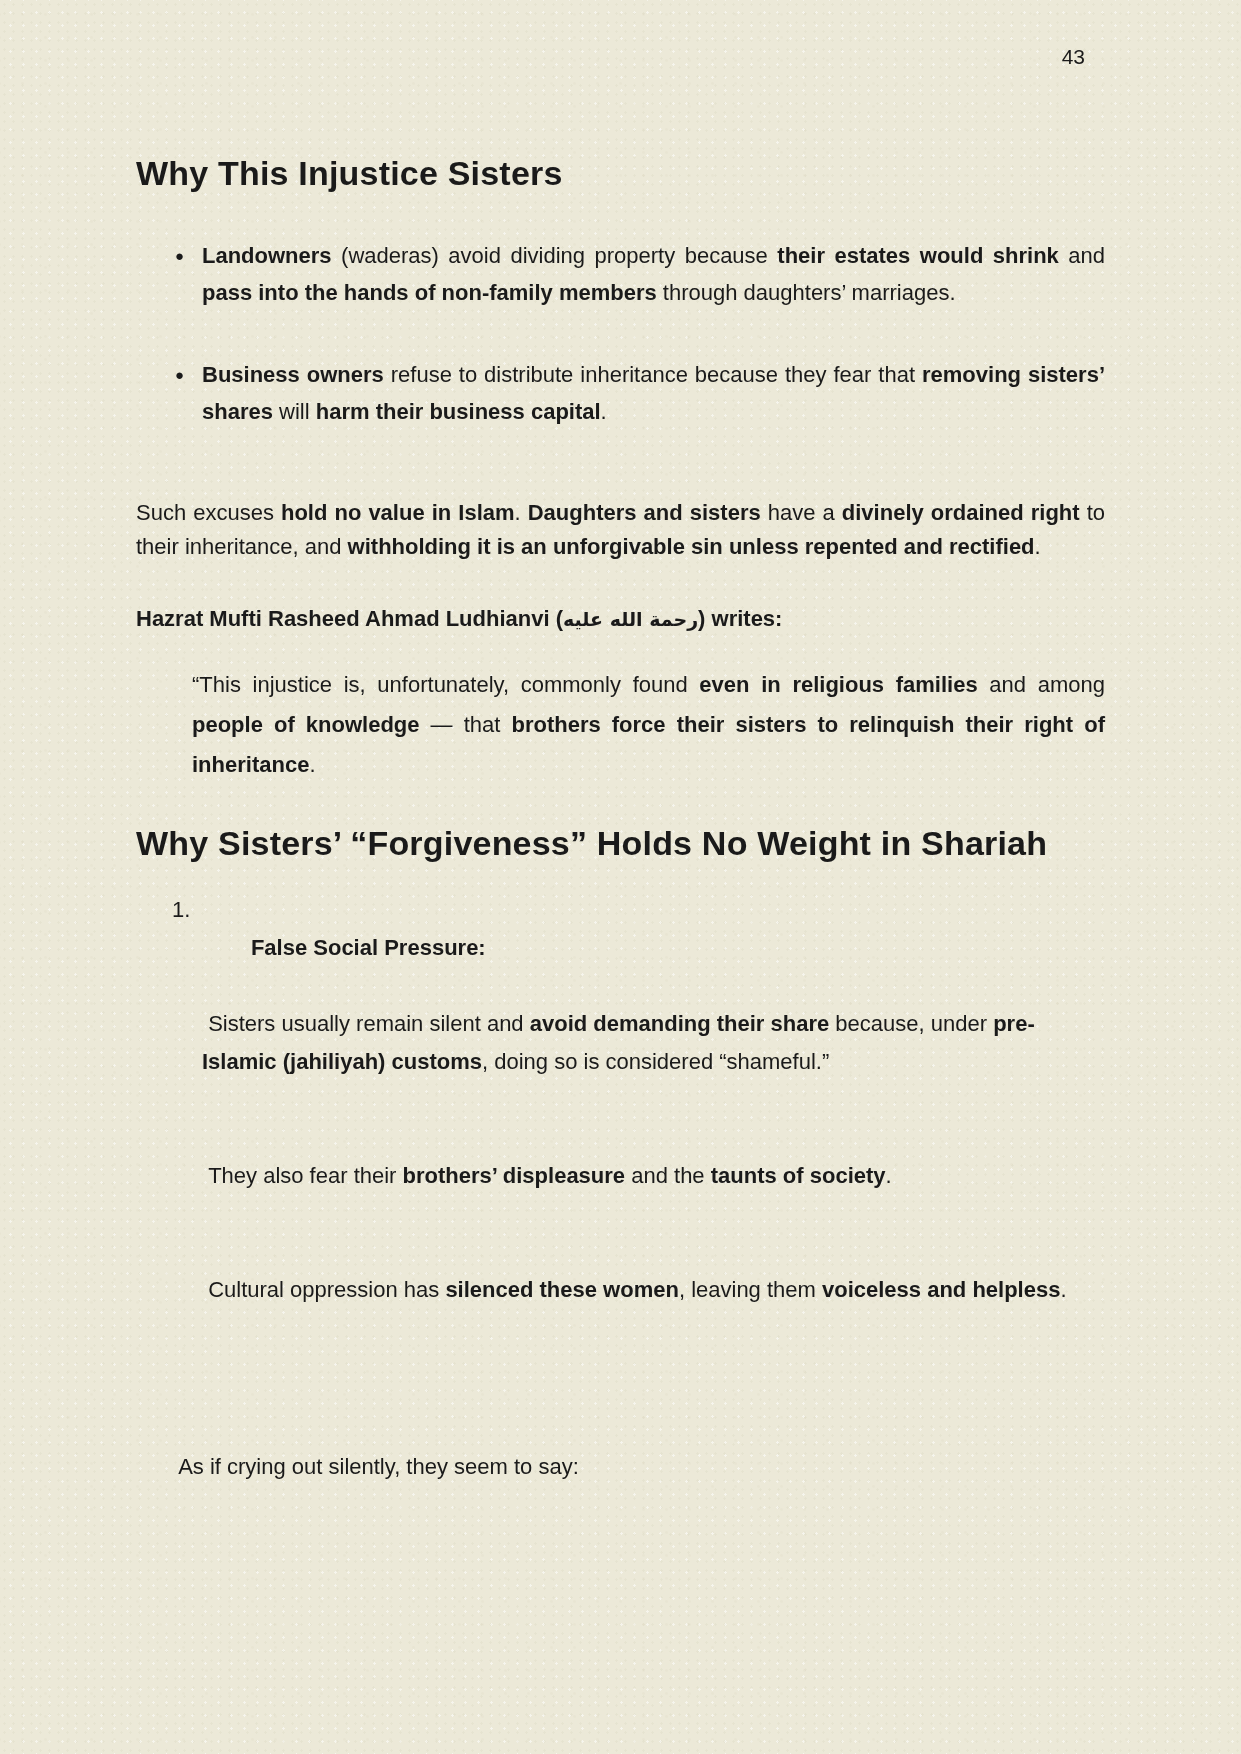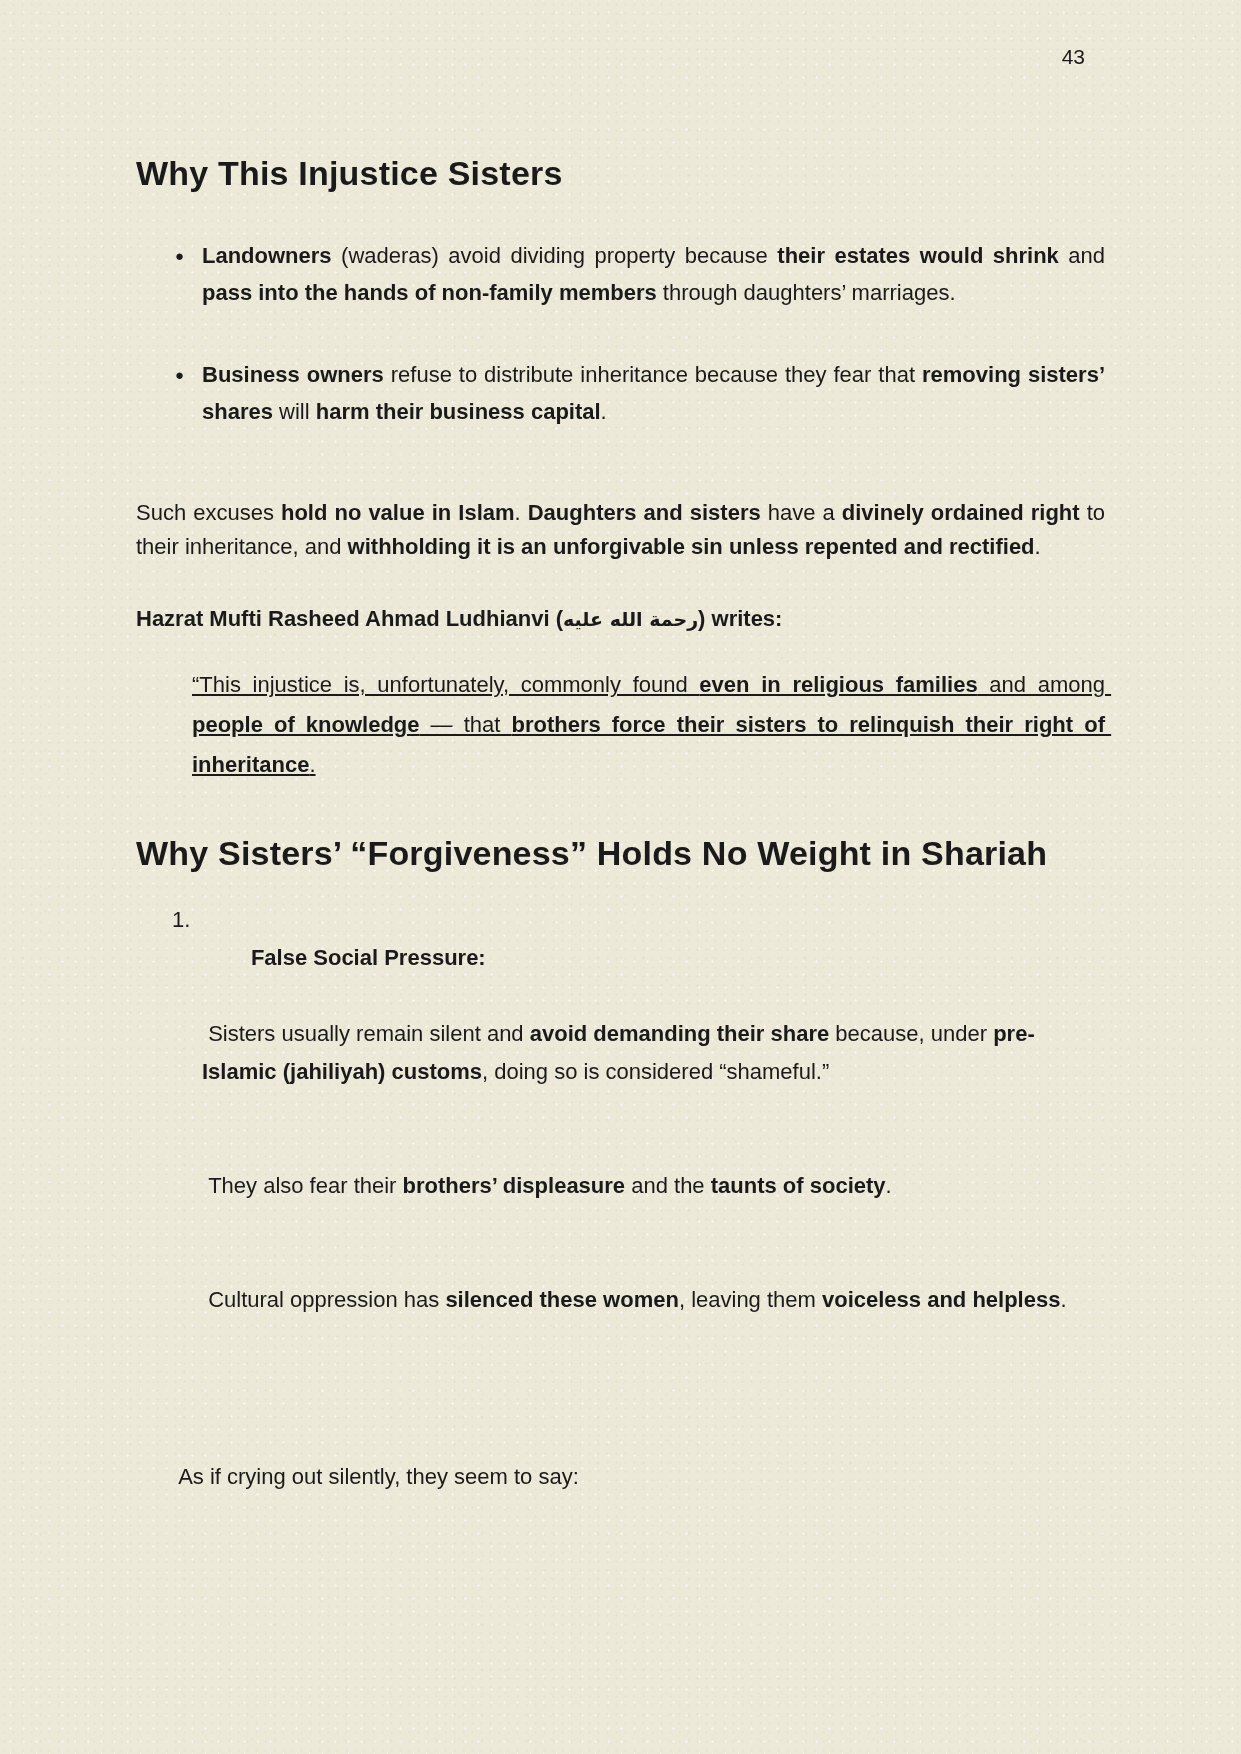--- a/index.html
+++ b/index.html
@@ -39,21 +39,21 @@
     width: 969px;
   }
   .h1 {
     margin: 153px 0 0 0;
     font-size: 34px;
     font-weight: bold;
     line-height: 40px;
     letter-spacing: 0.2px;
   }
   .h2 {
-    margin: 43px 0 0 0;
+    margin: 33px 0 0 0;
     font-size: 34px;
     font-weight: bold;
     line-height: 50px;
     text-align: justify;
     letter-spacing: 0.2px;
   }
   .body-text {
     font-size: 22px;
     line-height: 34px;
     white-space: pre-wrap;
@@ -74,21 +74,20 @@
     font-size: 15px;
     line-height: 37px;
   }
   .bullet-body { flex: 1; }
   .para-excuses { margin-top: 66px; }
   .para-hazrat { margin-top: 38px; font-weight: bold; }
   .quote {
     margin-top: 29px;
     padding-left: 56px;
     line-height: 40px;
-    text-decoration: underline;
   }
   .quote2 {
     margin-top: 20px;
     padding-left: 56px;
     line-height: 38px;
   }
   .force-just {
     display: block;
     text-align: justify;
     text-align-last: justify;

